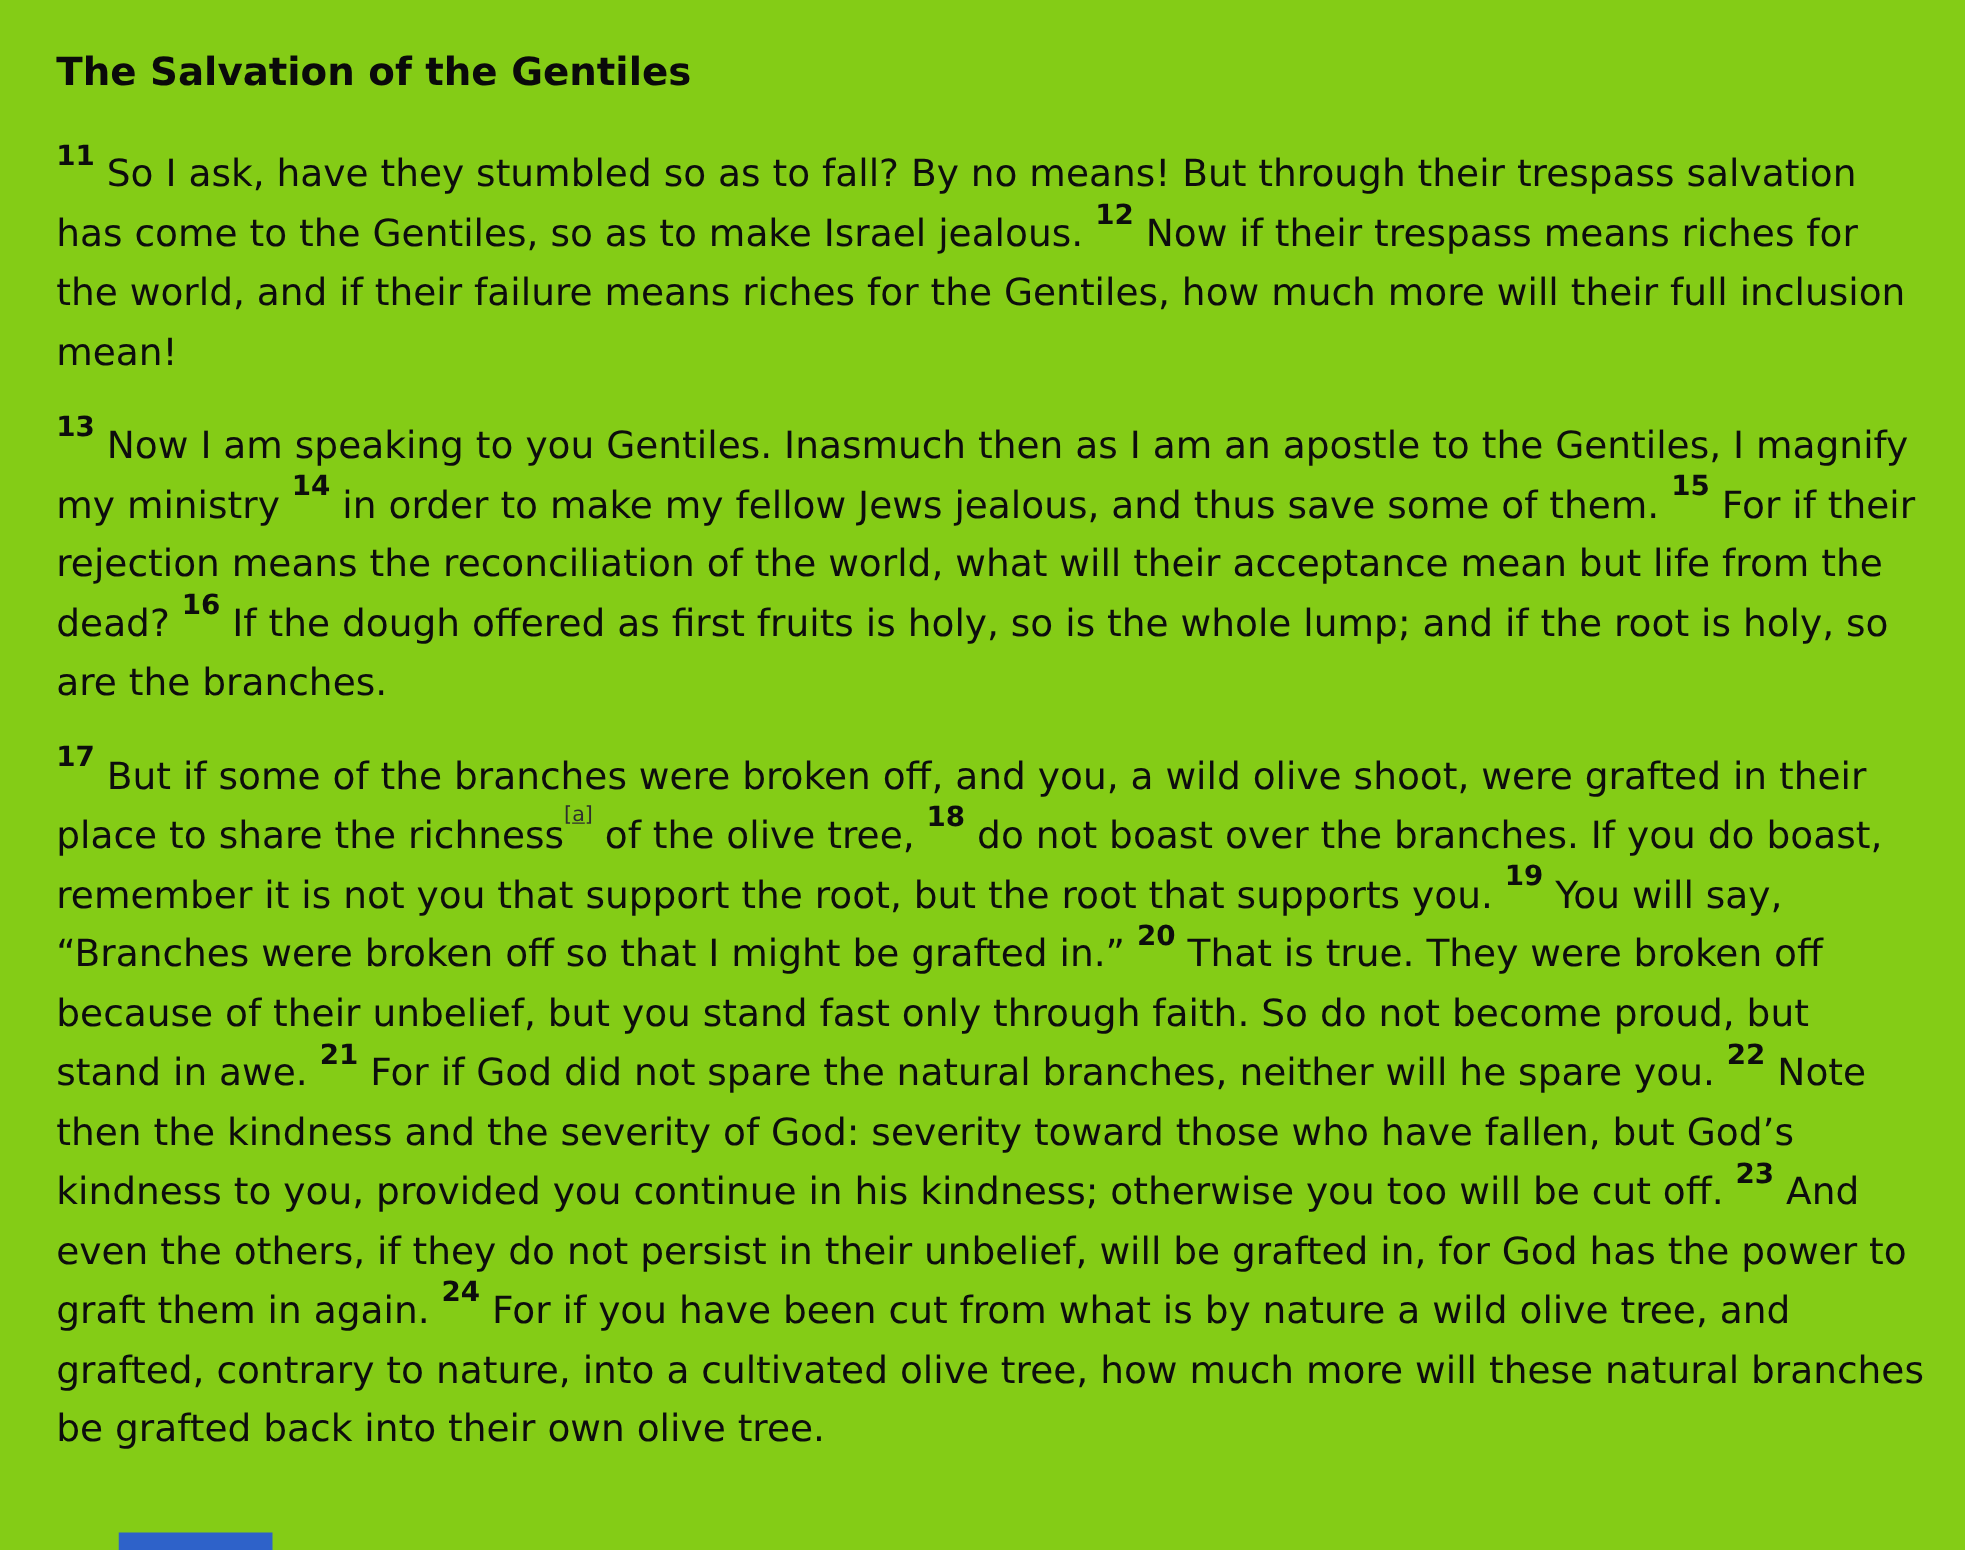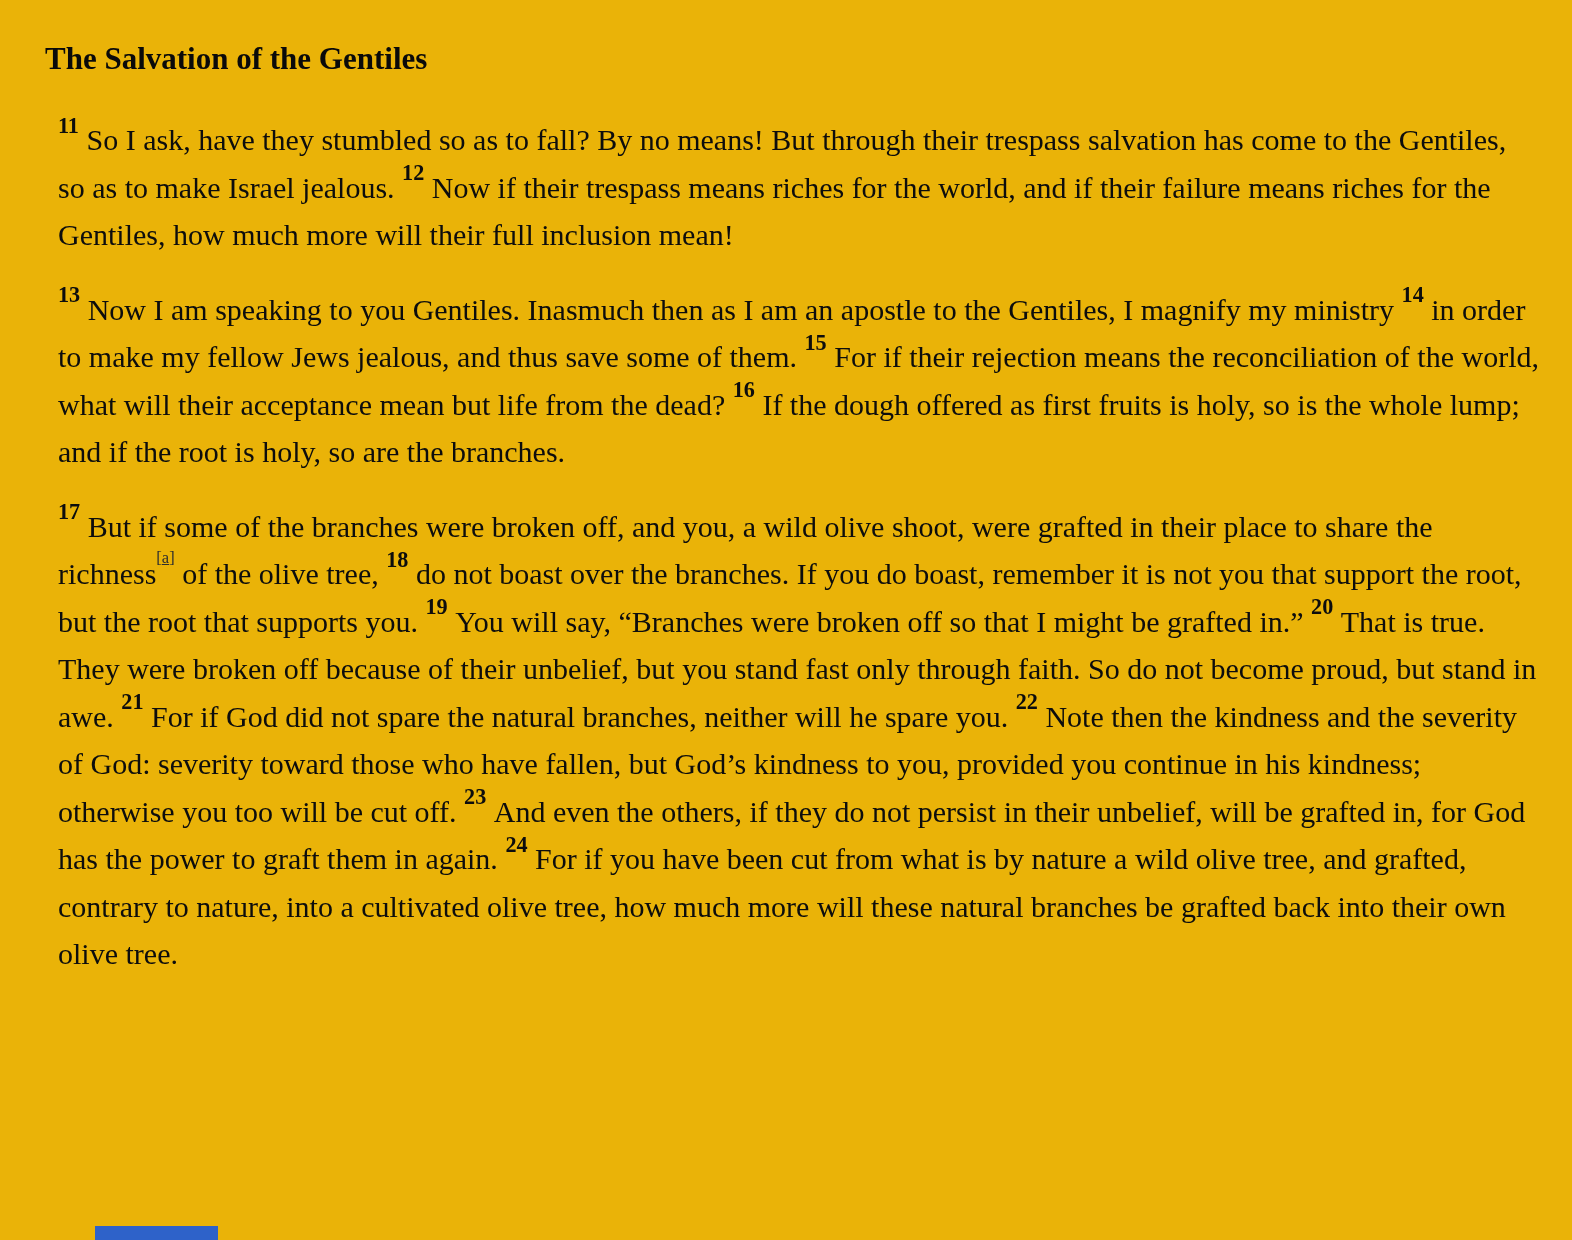--- a/index.html
+++ b/index.html
@@ -19,21 +19,21 @@
     line-height: 47.5px;
   }
   .passage h3 {
     font-size: 31px;
     line-height: 1.2;
     font-weight: 700;
     margin: 0 0 39px 0;
     color: #0a0a0a;
   }
   .passage p {
-    margin: 0 0 27px 13px;
+    margin: 0 0 27px 0;
   }
   sup.versenum {
     font-weight: 700;
     font-size: 0.74em;
     line-height: 0;
     position: relative;
     top: -0.30em;
     letter-spacing: 0;
   }
   sup.footnote {
@@ -54,21 +54,21 @@
     left: 95px;
     top: 1226px;
     width: 123px;
     height: 14px;
     cursor: pointer;
   }
 </style>
 </head>
 <body>
 
-<div class="page" style="color: rgb(13, 13, 13); background: #eab308; font-family: Liberation Serif, serif;">
+<div class="page" style="color: rgb(13, 13, 13); background: #84cc16;">
   <div class="passage">
     <h3>The Salvation of the Gentiles</h3>
     <div id="paragraphs-root">
         <p><sup class="versenum">11</sup>&nbsp;<span>So I ask, have they stumbled so as to fall? By no means! But through their trespass salvation has come to the Gentiles, so as to make Israel jealous.</span> <sup class="versenum">12</sup>&nbsp;<span>Now if their trespass means riches for the world, and if their failure means riches for the Gentiles, how much more will their full inclusion mean!</span></p>
         <p><sup class="versenum">13</sup>&nbsp;<span>Now I am speaking to you Gentiles. Inasmuch then as I am an apostle to the Gentiles, I magnify my ministry</span> <sup class="versenum">14</sup>&nbsp;<span>in order to make my fellow Jews jealous, and thus save some of them.</span> <sup class="versenum">15</sup>&nbsp;<span>For if their rejection means the reconciliation of the world, what will their acceptance mean but life from the dead?</span> <sup class="versenum">16</sup>&nbsp;<span>If the dough offered as first fruits is holy, so is the whole lump; and if the root is holy, so are the branches.</span></p>
         <p><sup class="versenum">17</sup>&nbsp;<span>But if some of the branches were broken off, and you, a wild olive shoot, were grafted in their place to share the richness</span><sup class="footnote">[<a>a</a>]</sup><span> of the olive tree,</span> <sup class="versenum">18</sup>&nbsp;<span>do not boast over the branches. If you do boast, remember it is not you that support the root, but the root that supports you.</span> <sup class="versenum">19</sup>&nbsp;<span>You will say, “Branches were broken off so that I might be grafted in.”</span> <sup class="versenum">20</sup>&nbsp;<span>That is true. They were broken off because of their unbelief, but you stand fast only through faith. So do not become proud, but stand in awe.</span> <sup class="versenum">21</sup>&nbsp;<span>For if God did not spare the natural branches, neither will he spare you.</span> <sup class="versenum">22</sup>&nbsp;<span>Note then the kindness and the severity of God: severity toward those who have fallen, but God’s kindness to you, provided you continue in his kindness; otherwise you too will be cut off.</span> <sup class="versenum">23</sup>&nbsp;<span>And even the others, if they do not persist in their unbelief, will be grafted in, for God has the power to graft them in again.</span> <sup class="versenum">24</sup>&nbsp;<span>For if you have been cut from what is by nature a wild olive tree, and grafted, contrary to nature, into a cultivated olive tree, how much more will these natural branches be grafted back into their own olive tree.</span></p>
       </div>
   </div>
 
   <div class="cutoff-blue" style="background: rgb(46, 98, 201);"></div>

